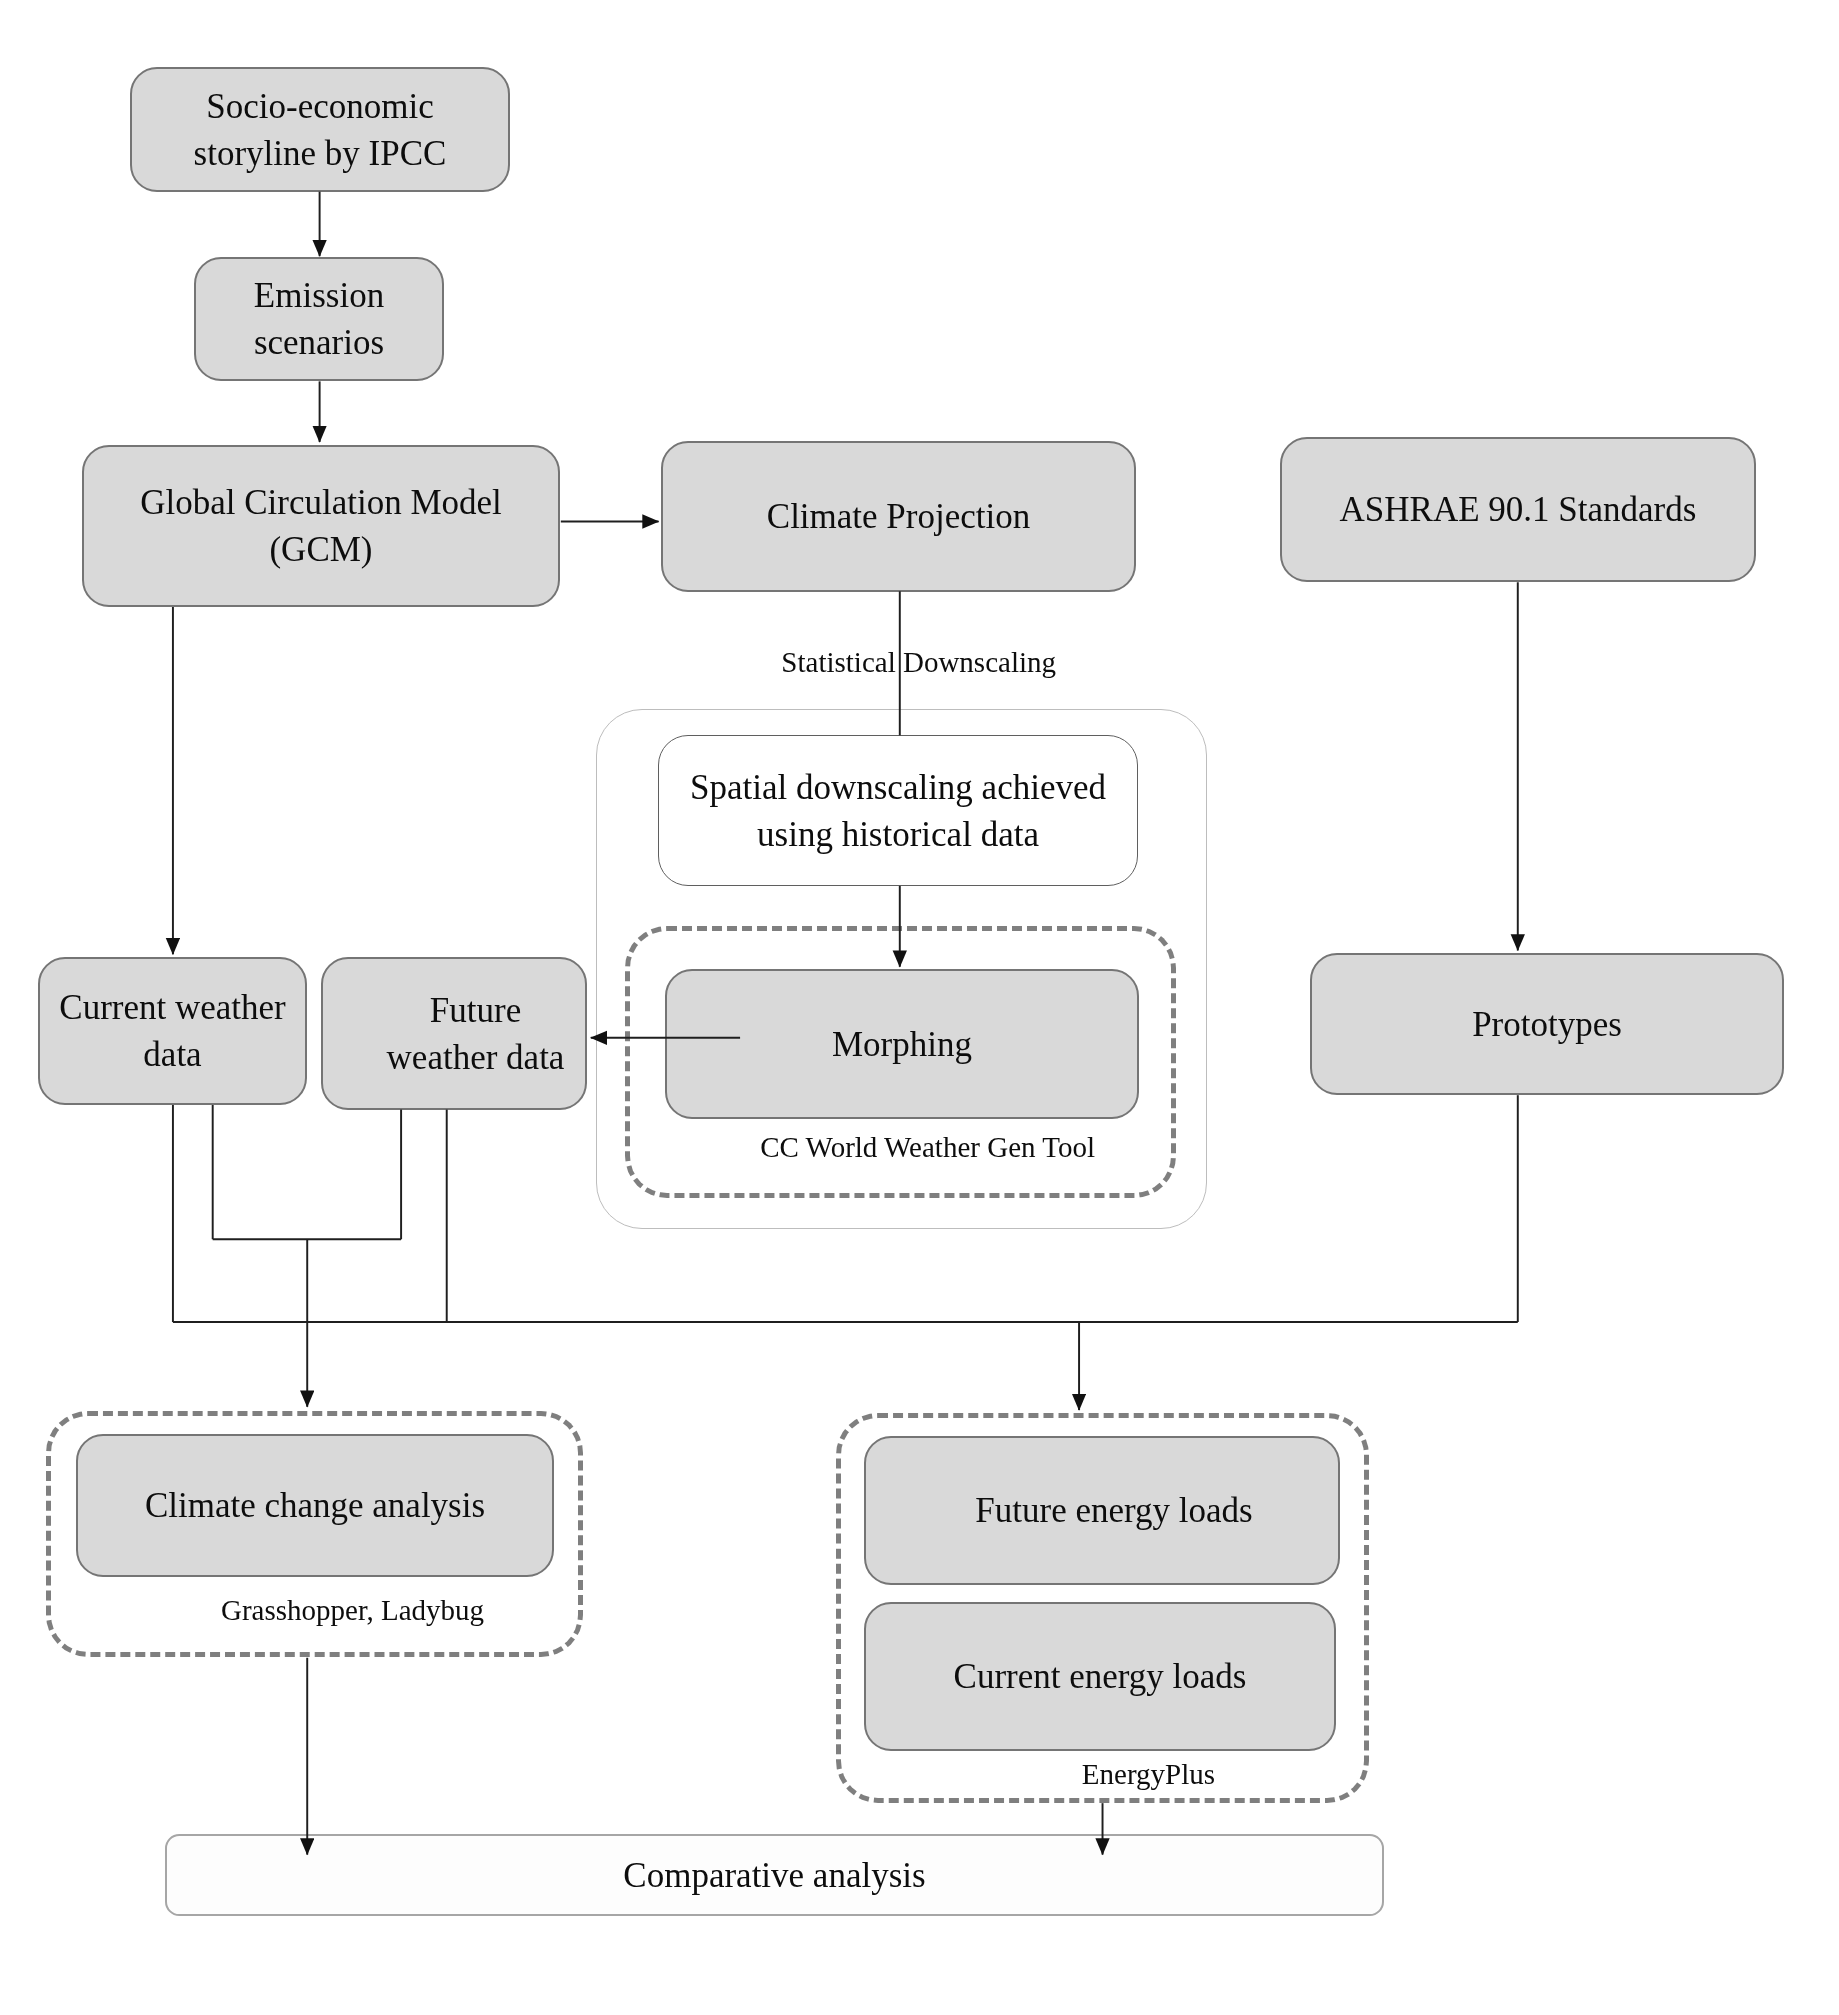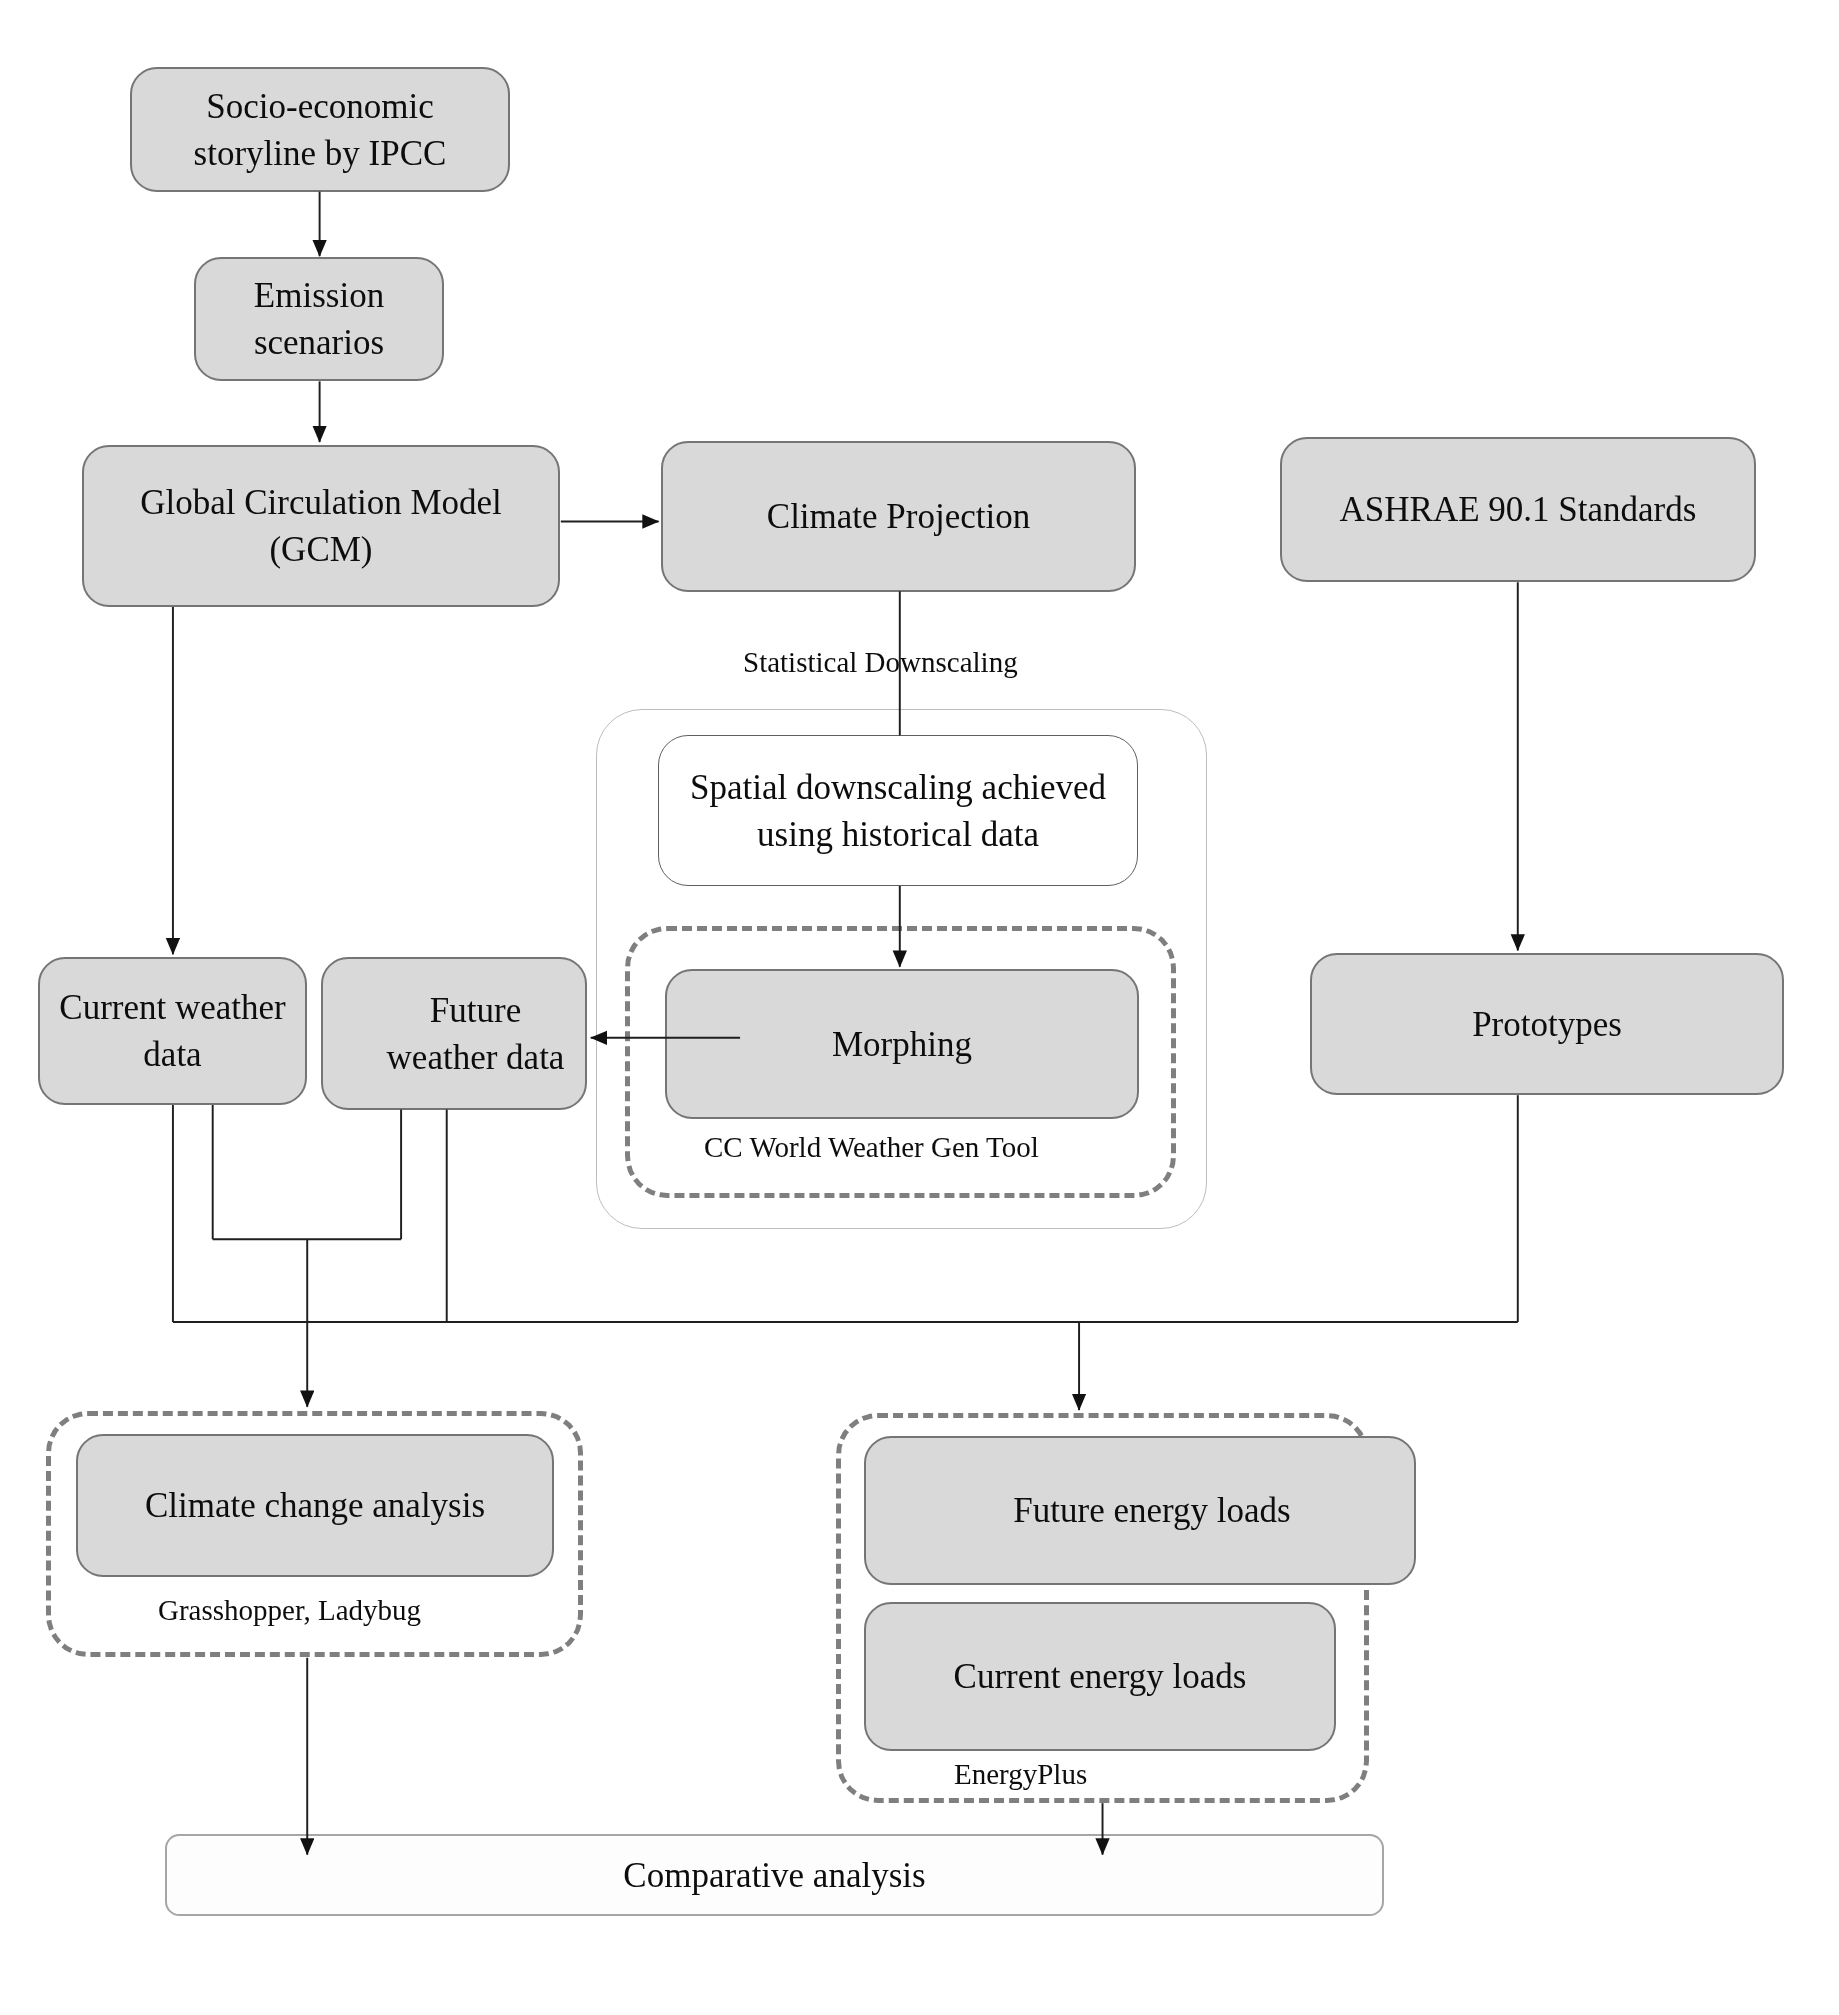--- a/index.html
+++ b/index.html
@@ -40,21 +40,21 @@
     border:5.9px dashed #7f7f7f;
     border-radius:42px;
   }
   .wide-box{
     background:#fdfdfd;
     border:2px solid #a6a6a6;
     border-radius:14.3px;
   }
   .annotation{
     position:absolute;
-    text-align:left;
+    text-align:right;
     font-size:29px;line-height:39px;
     white-space:nowrap;
   }
   .node span{display:block;padding:0 15.6px;}
   #wires{position:absolute;left:0;top:0;pointer-events:none;}
 </style>
 </head>
 <body>
 
 <div id="canvas">
@@ -104,21 +104,21 @@
   </div>
 
   <div class="node gray" style="left:1310px;top:953px;width:474px;height:142px;">
     <span>Prototypes</span>
   </div>
 
   <div class="node gray" style="left:76px;top:1434px;width:478px;height:143px;">
     <span>Climate change analysis</span>
   </div>
 
-  <div class="node gray" style="left:864px;top:1436px;width:552px;height:149px;padding-left:24px;">
+  <div class="node gray" style="left:864px;top:1436px;width:476px;height:149px;padding-left:24px;">
     <span>Future energy loads</span>
   </div>
 
   <div class="node gray" style="left:864px;top:1602px;width:472px;height:149px;">
     <span>Current energy loads</span>
   </div>
 
   <div class="node wide-box" style="left:165px;top:1834px;width:1219px;height:82px;">
     <span>Comparative analysis</span>
   </div>

